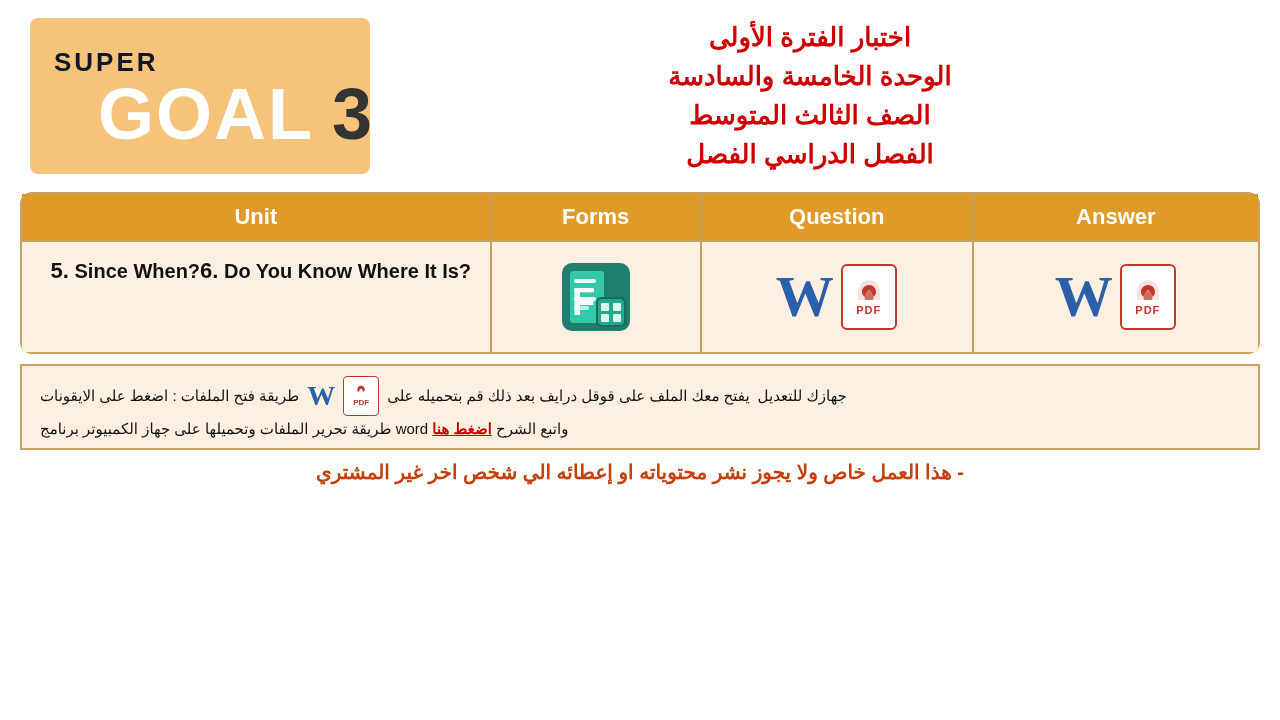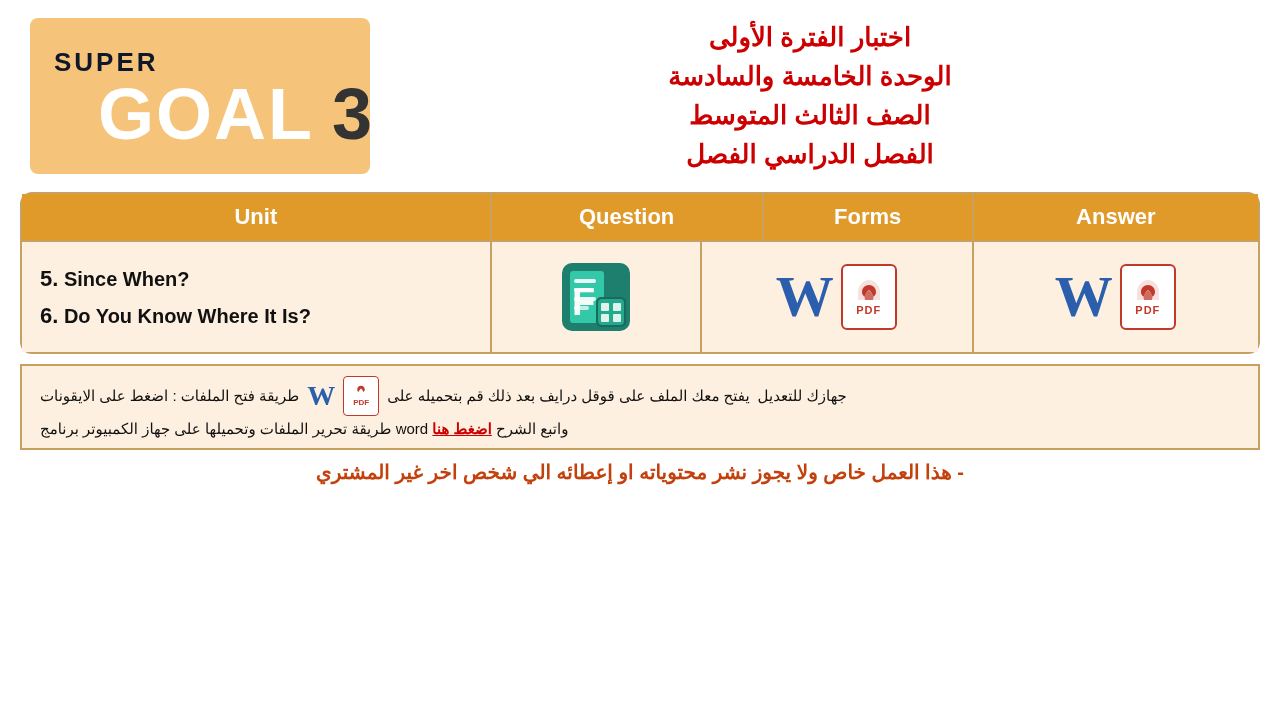--- a/index.html
+++ b/index.html
@@ -133,21 +133,21 @@
       display: flex;
       align-items: center;
       justify-content: center;
       padding: 10px 8px;
       min-height: 110px;
     }
     .td:last-child { border-right: none; }
 
     .td-unit {
       flex: 0 0 38%;
-      flex-direction: column;
+      flex-direction: row;
       align-items: flex-start;
       padding-left: 18px;
       justify-content: center;
     }
 
     .unit-line {
       font-size: 20px;
       font-weight: 700;
       color: #111;
       line-height: 1.7;
@@ -297,22 +297,22 @@
       <div class="title-line">الوحدة الخامسة والسادسة</div>
       <div class="title-line">الصف الثالث المتوسط</div>
       <div class="title-line">الفصل الدراسي الفصل</div>
     </div>
   </div>
 
   <div class="table-section">
 
     <div class="table-header-row">
       <div class="th th-unit">Unit</div>
+      <div class="th th-forms">Forms</div>
       <div class="th th-question">Question</div>
-      <div class="th th-forms">Forms</div>
       <div class="th th-answer">Answer</div>
     </div>
 
     <div class="table-body-row">
 
       <div class="td td-unit">
         <div class="unit-line">
           <span class="unit-num">5.</span>
           <span> Since When?</span>
         </div>

